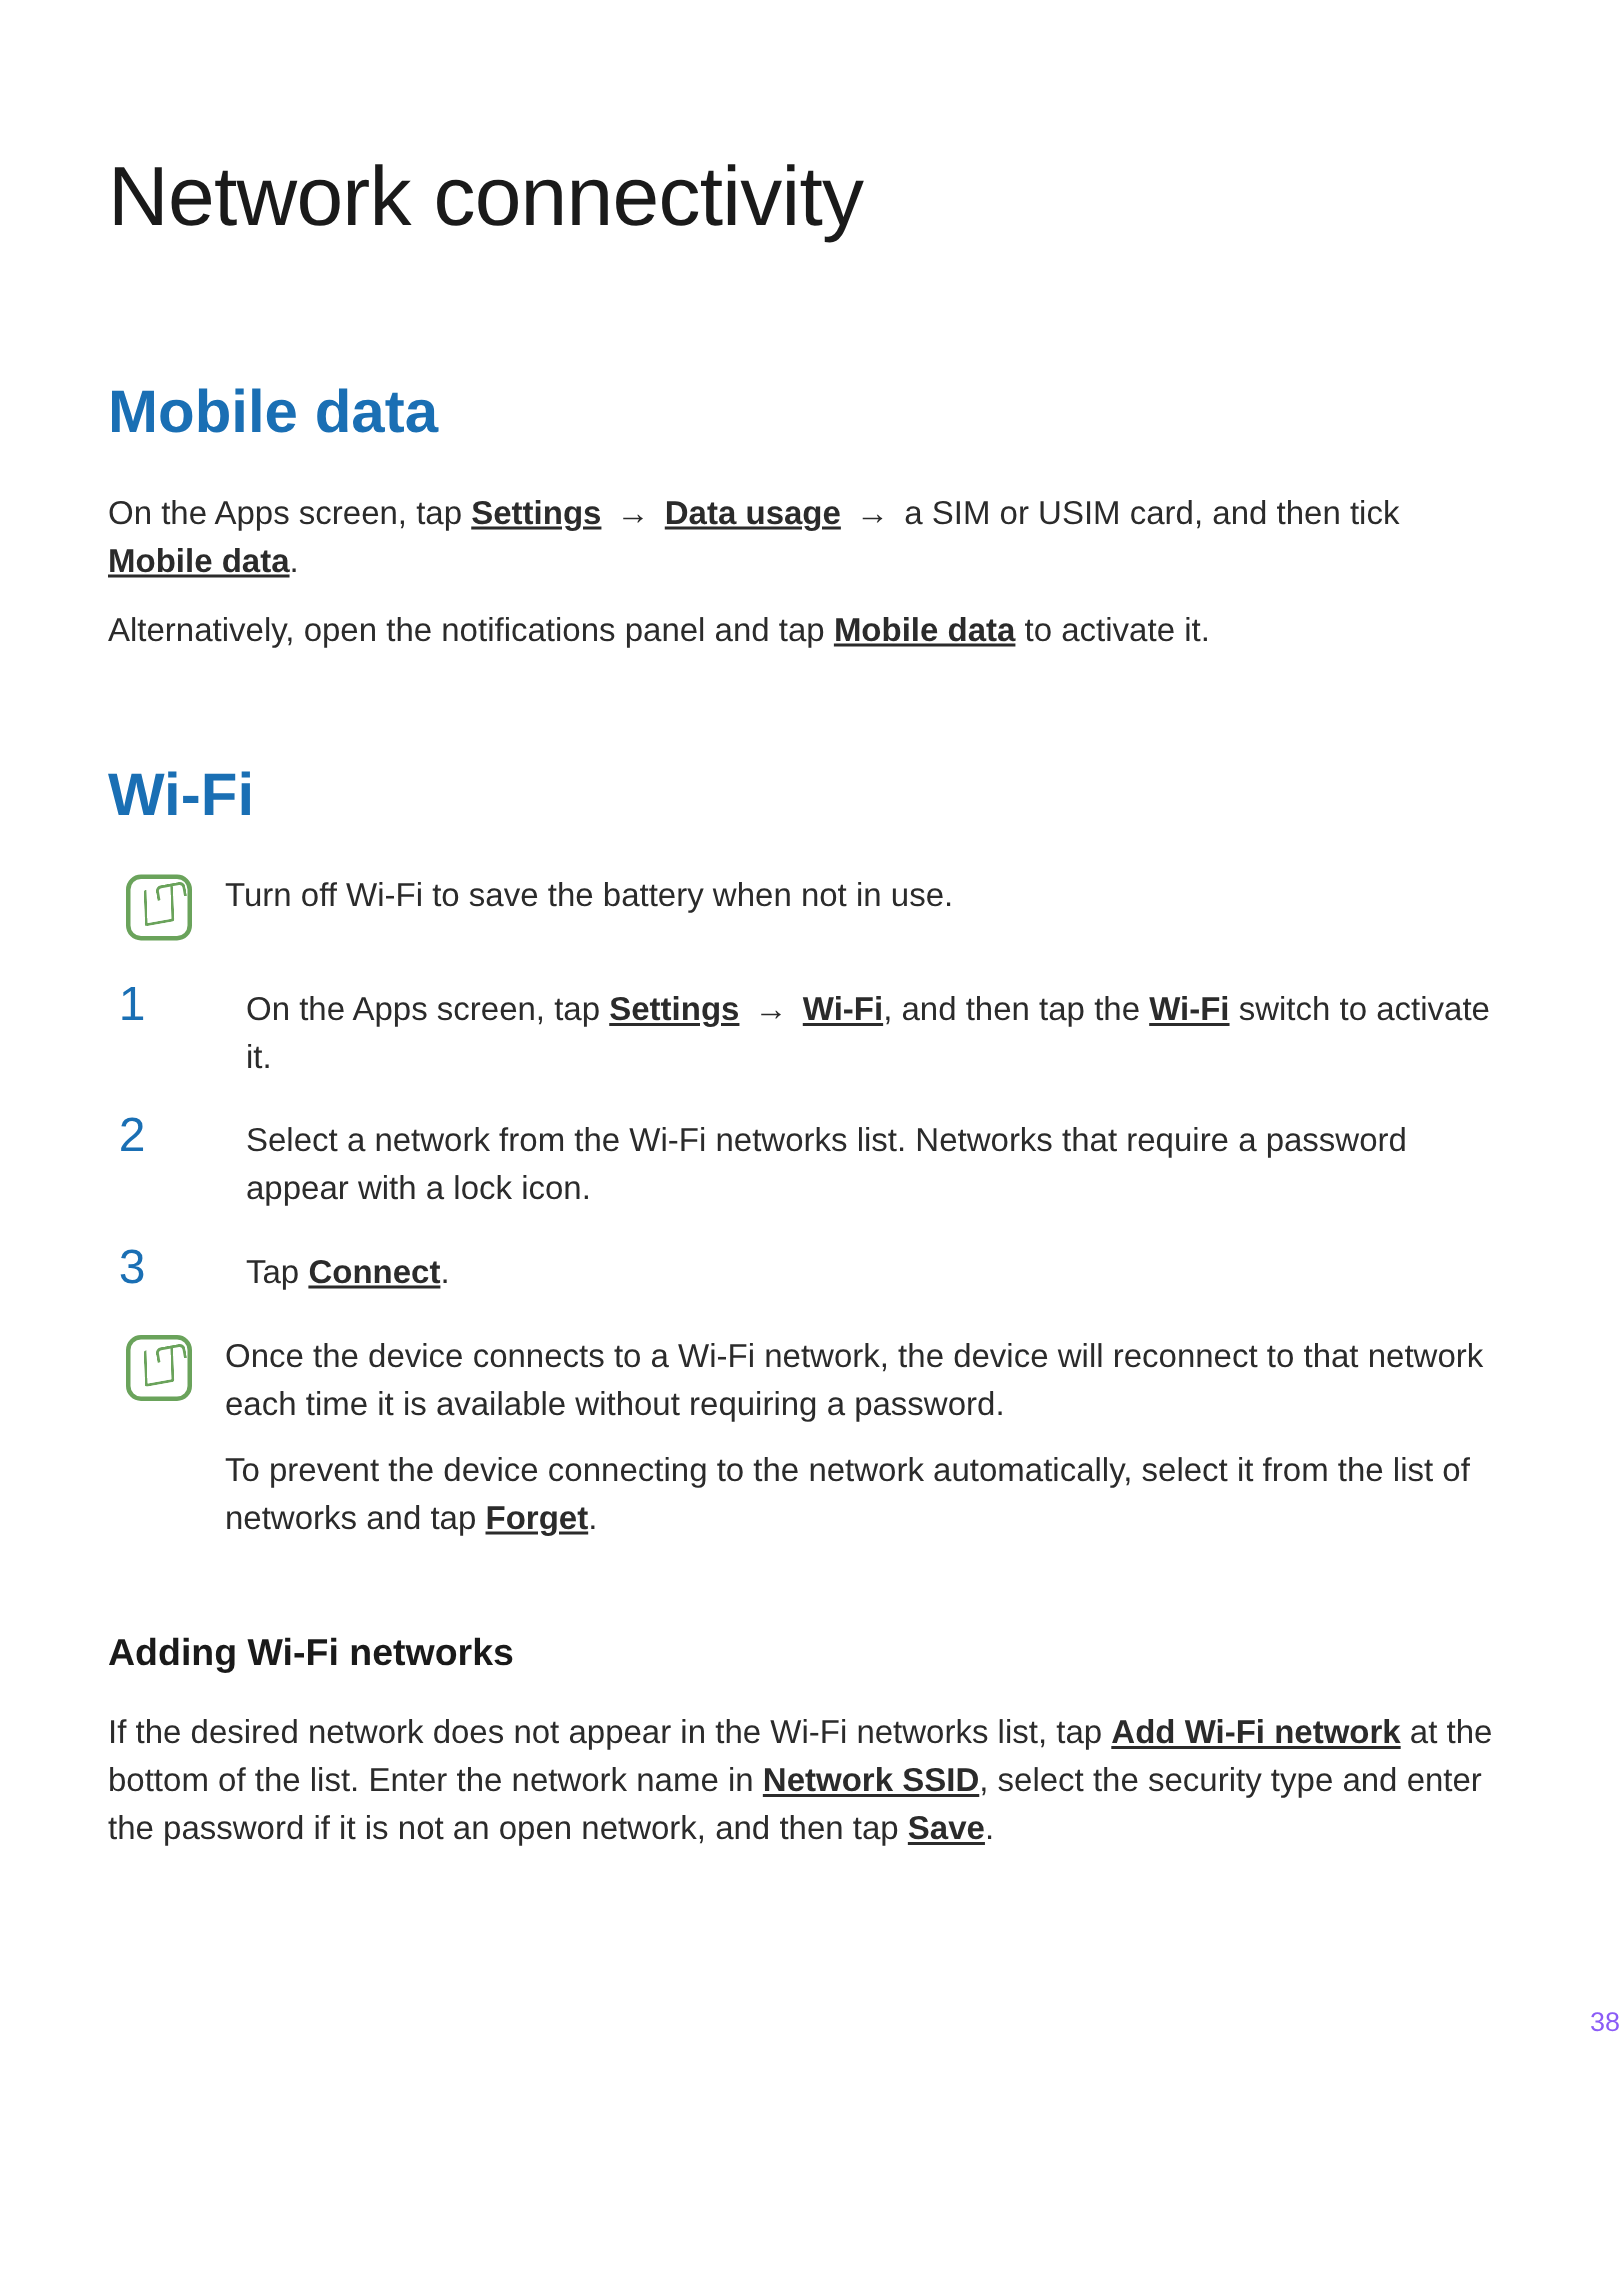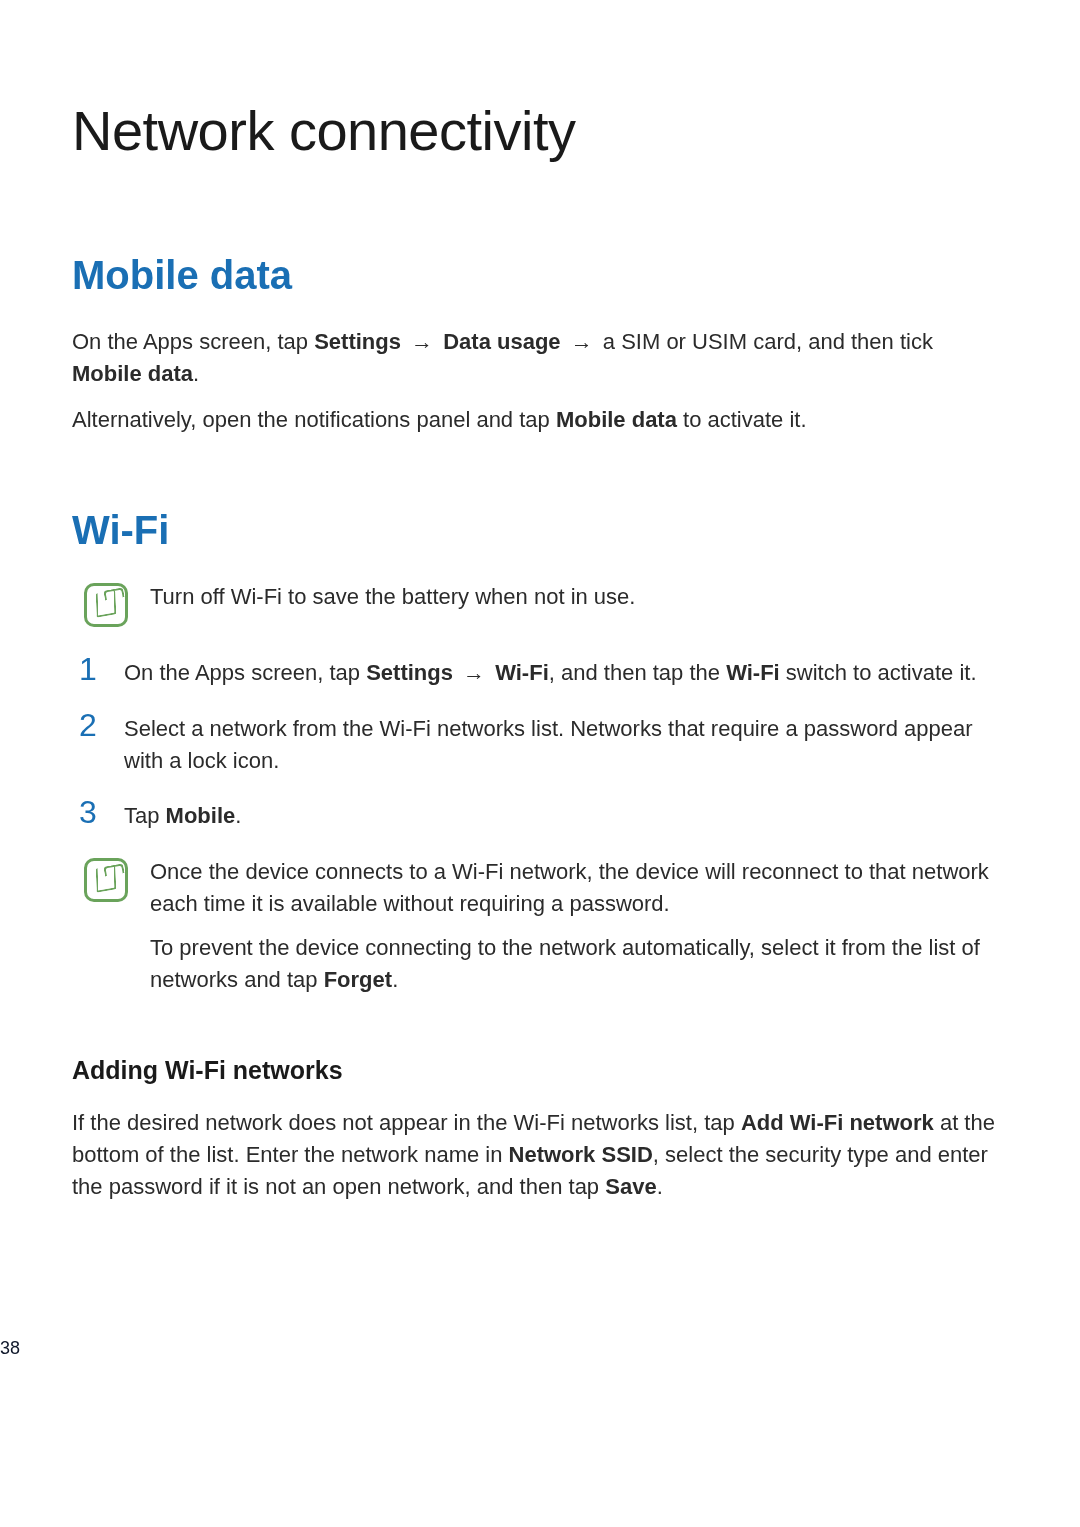--- a/index.html
+++ b/index.html
@@ -25,21 +25,21 @@
   }
   .section { margin-bottom: 72px; }
   p.body {
     font-size: 22px;
     line-height: 1.45;
     color: #2b2b2b;
     margin-bottom: 14px;
   }
   .link { color: #1a6fb4; }
   a.link { text-decoration: none; }
-  .bold { font-weight: 700; }
+  .bold { font-weight: 700; text-decoration: underline; }
   .arrow { padding: 0 4px; }
   .note-row {
     display: flex;
     align-items: flex-start;
     gap: 22px;
     margin: 22px 0 10px 0;
     padding-left: 12px;
   }
   .note-icon {
     flex: 0 0 auto;
@@ -83,36 +83,36 @@
     flex: 0 0 32px;
     font-size: 32px;
     line-height: 1;
     font-weight: 400;
     color: #1a6fb4;
     text-align: center;
     position: relative;
     top: -4px;
   }
   .step-body { flex: 1 1 auto; }
-  .step-body p.body { margin-bottom: 0; }
+  .step-body p.body { margin-bottom: 0; margin-left: 40px; }
   .note-after-steps { margin-left: 0; margin-top: 9px; justify-content: center; }
   .note-after-steps .note-body { padding-right: 8px; }
   .h3 {
     font-size: 25px;
     font-weight: 700;
     color: #1a1a1a;
     margin: 48px 0 22px 0;
   }
   .page-num {
     position: absolute;
     left: 0; right: 0;
     bottom: 168px;
-    text-align: left;
+    text-align: right;
     font-size: 18px;
-    color: #0f172a;
+    color: #8b5cf6;
   }
 </style>
 </head>
 <body>
 
 <h1 class="title">Network connectivity</h1>
 
 <div class="section">
   <h2 class="h2">Mobile data</h2>
 
@@ -149,21 +149,21 @@
     <li>
       <div class="step-num">2</div>
       <div class="step-body">
         <p class="body">Select a network from the Wi-Fi networks list. Networks that require a password appear with a lock icon.</p>
       </div>
     </li>
     <li>
       <div class="step-num">3</div>
       <div class="step-body">
         <p class="body">
-          <span>Tap </span><span class="bold">Mobile</span><span>.</span>
+          <span>Tap </span><span class="bold">Connect</span><span>.</span>
         </p>
       </div>
     </li>
   </ol>
 
   <div class="note-row note-after-steps">
     <div class="note-icon"></div>
     <div class="note-body">
       <p class="body">Once the device connects to a Wi-Fi network, the device will reconnect to that network each time it is available without requiring a password.</p>
       <p class="body">

